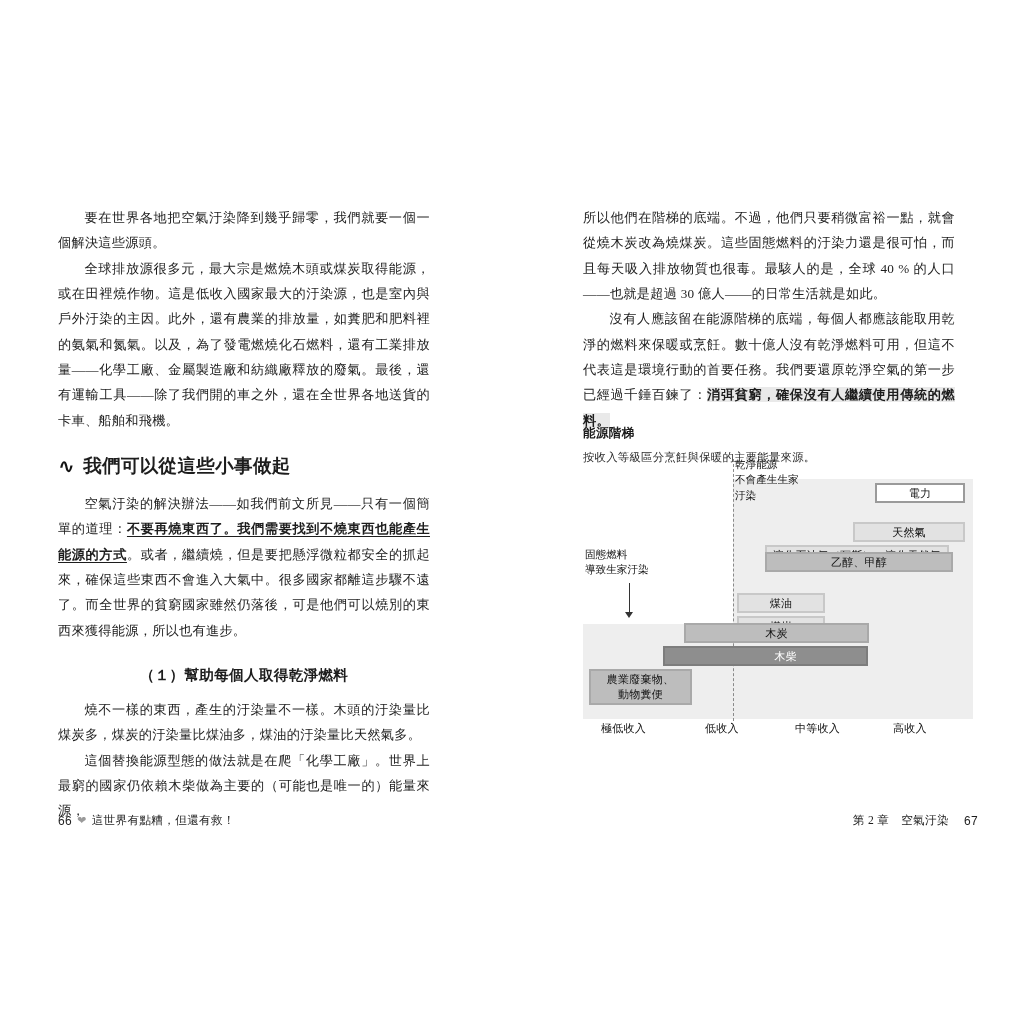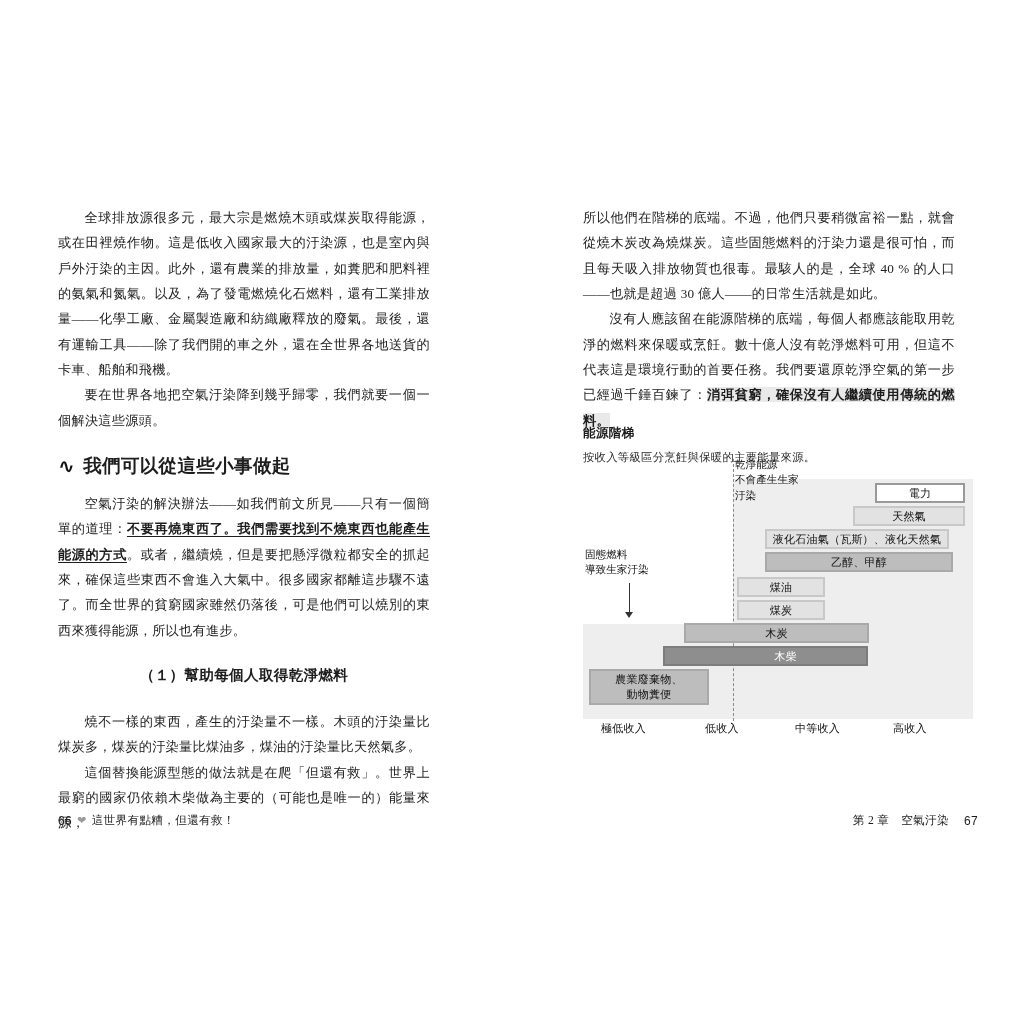--- a/index.html
+++ b/index.html
@@ -61,21 +61,21 @@
     font-size: 20px;
     line-height: 1;
     color: #111;
     font-family: "DejaVu Sans", sans-serif;
     transform: translateY(-1px);
   }
   h3.subsection {
     font-size: 14.6px;
     font-weight: bold;
     text-align: center;
-    margin: 18px 0 20px 0;
+    margin: 18px 0 8px 0;
     text-indent: 0;
     letter-spacing: 0.02em;
   }
   .bold-underline {
     font-weight: bold;
     text-decoration: underline;
     text-underline-offset: 3px;
   }
   .bold-hl {
     font-weight: bold;
@@ -118,21 +118,21 @@
     align-items: center;
     justify-content: center;
     font-size: 11px;
     color: #111;
     letter-spacing: 0.02em;
     border: 2px solid #b91c1c;
     white-space: nowrap;
   }
   .bar.dark { background: #8e8e8e; color: #ffffff; border-color: #7d7d7d; padding-left: 40px; }
   .bar.mid  { background: #bdbdbd; color: #111; border-color: #a9a9a9; }
-  .bar.light{ background: #e2e2e2; color: #111; border-color: #c8c8c8; }
+  .bar.light{ background: #e2e2e2; color: #111; border-color: #c8c8c8; margin-top: 16px; }
   .bar.white{ background: #ffffff; color: #111; border-color: #9a9a9a; }
   .bar.two-line { line-height: 1.35; text-align: center; white-space: normal; }
 
   .axis-label {
     position: absolute;
     font-size: 11px;
     color: #111;
     font-family: "Liberation Sans", sans-serif;
     letter-spacing: 0.02em;
   }
@@ -180,34 +180,34 @@
     font-family: "DejaVu Sans", sans-serif;
   }
 </style>
 </head>
 <body>
 
 <div class="page">
   <div class="spread">
 
     <div class="col col-left">
+      <p>要在世界各地把空氣汙染降到幾乎歸零，我們就要一個一個解決這些源頭。</p>
       <p>全球排放源很多元，最大宗是燃燒木頭或煤炭取得能源，或在田裡燒作物。這是低收入國家最大的汙染源，也是室內與戶外汙染的主因。此外，還有農業的排放量，如糞肥和肥料裡的氨氣和氮氣。以及，為了發電燃燒化石燃料，還有工業排放量——化學工廠、金屬製造廠和紡織廠釋放的廢氣。最後，還有運輸工具——除了我們開的車之外，還在全世界各地送貨的卡車、船舶和飛機。</p>
-      <p>要在世界各地把空氣汙染降到幾乎歸零，我們就要一個一個解決這些源頭。</p>
 
       <h2 class="section">
         <span class="infinity">∿</span>
         <span>我們可以從這些小事做起</span>
       </h2>
 
       <p><span>空氣汙染的解決辦法——如我們前文所見——只有一個簡單的道理：</span><span class="bold-underline">不要再燒東西了。我們需要找到不燒東西也能產生能源的方式</span><span>。或者，繼續燒，但是要把懸浮微粒都安全的抓起來，確保這些東西不會進入大氣中。很多國家都離這步驟不遠了。而全世界的貧窮國家雖然仍落後，可是他們可以燒別的東西來獲得能源，所以也有進步。</span></p>
 
       <h3 class="subsection">（１）幫助每個人取得乾淨燃料</h3>
 
       <p>燒不一樣的東西，產生的汙染量不一樣。木頭的汙染量比煤炭多，煤炭的汙染量比煤油多，煤油的汙染量比天然氣多。</p>
-      <p>這個替換能源型態的做法就是在爬「但還有救」。世界上最窮的國家仍依賴木柴做為主要的（可能也是唯一的）能量來源，</p>
+      <p>這個替換能源型態的做法就是在爬「化學工廠」。世界上最窮的國家仍依賴木柴做為主要的（可能也是唯一的）能量來源，</p>
     </div>
 
     <div class="footer footer-left">
       <span class="pagenum">66</span>
       <span class="heart">❤</span>
       <span>這世界有點糟，但還有救！</span>
     </div>
 
     <div class="col col-right">
       <p class="noindent">所以他們在階梯的底端。不過，他們只要稍微富裕一點，就會從燒木炭改為燒煤炭。這些固態燃料的汙染力還是很可怕，而且每天吸入排放物質也很毒。最駭人的是，全球 40 % 的人口——也就是超過 30 億人——的日常生活就是如此。</p>
@@ -235,21 +235,21 @@
         <div class="arrow-head" style="left:42px; top:133px;"></div>
 
         <div class="bar white" style="left:292px; top:4px; width:90px; height:20px;">電力</div>
         <div class="bar light" style="left:270px; top:27px; width:112px; height:20px;">天然氣</div>
         <div class="bar light" style="left:182px; top:50px; width:184px; height:20px;">液化石油氣（瓦斯）、液化天然氣</div>
         <div class="bar mid" style="left:182px; top:73px; width:188px; height:20px;">乙醇、甲醇</div>
         <div class="bar light" style="left:154px; top:98px; width:88px; height:20px;">煤油</div>
         <div class="bar light" style="left:154px; top:121px; width:88px; height:20px;">煤炭</div>
         <div class="bar mid" style="left:101px; top:144px; width:185px; height:20px;">木炭</div>
         <div class="bar dark" style="left:80px; top:167px; width:205px; height:20px;">木柴</div>
-        <div class="bar mid two-line" style="left:6px; top:190px; width:120px; height:36px;">農業廢棄物、<br>動物糞便</div>
+        <div class="bar mid two-line" style="left:6px; top:190px; width:103px; height:36px;">農業廢棄物、<br>動物糞便</div>
 
         <div class="axis-label" style="left:18px; top:242px;">極低收入</div>
         <div class="axis-label" style="left:122px; top:242px;">低收入</div>
         <div class="axis-label" style="left:212px; top:242px;">中等收入</div>
         <div class="axis-label" style="left:310px; top:242px;">高收入</div>
       </div>
     </div>
 
     <div class="footer footer-right">
       <span>第 2 章　空氣汙染</span>

